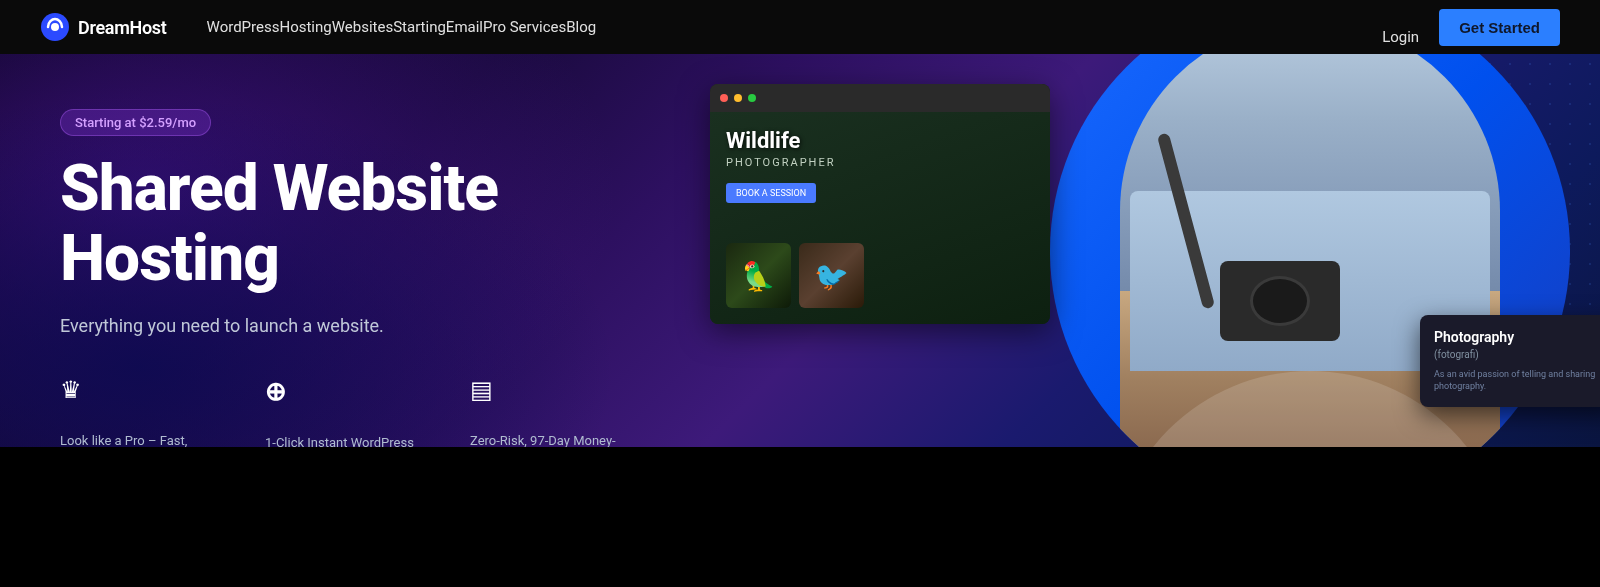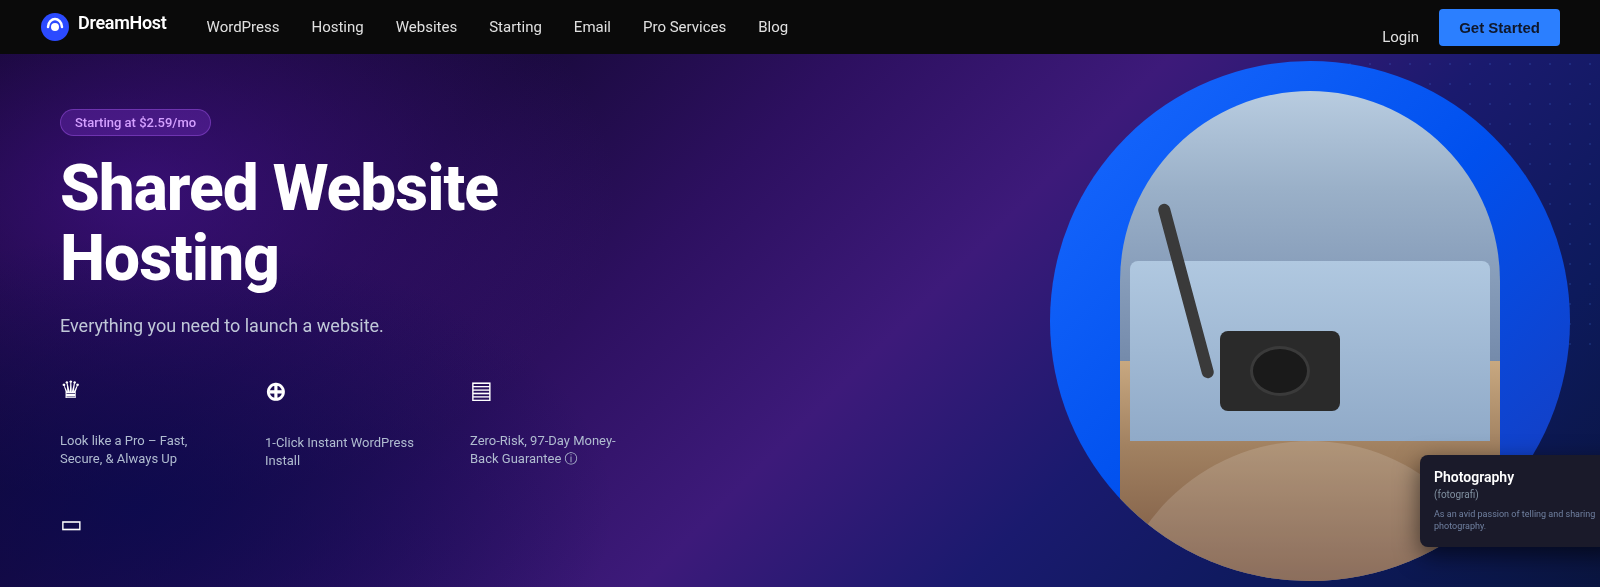--- a/index.html
+++ b/index.html
@@ -16,38 +16,37 @@
       background: #0a0a0a;
       height: 54px;
       display: flex;
       align-items: center;
       padding: 0 40px;
       position: relative;
       z-index: 10;
     }
     .nav-logo {
       display: flex;
-      align-items: flex-start;
+      align-items: center;
       gap: 8px;
       margin-right: 40px;
     }
     .nav-logo-icon {
       width: 30px;
       height: 30px;
     }
     .nav-logo-text {
       color: #fff;
       font-size: 18px;
       font-weight: 600;
       letter-spacing: -0.3px;
     }
     .nav-links {
       display: flex;
       align-items: center;
-      gap: 32px;
       flex: 1;
     }
     .nav-link {
       color: #e0e0e0;
       font-size: 15px;
       font-weight: 400;
       cursor: pointer;
       text-decoration: none;
     }
     .nav-right {
@@ -68,21 +67,21 @@
       padding: 10px 20px;
       font-size: 15px;
       font-weight: 600;
       cursor: pointer;
     }
 
     
     .hero {
       position: relative;
       width: 1600px;
-      height: 533px;
+      height: 393px;
       background: linear-gradient(135deg, #0a0520 0%, #1a0a3e 25%, #2d1060 40%, #3d1a7a 55%, #1a1a6e 70%, #0d1a5c 85%, #0a1540 100%);
       overflow: hidden;
     }
 
     
     .hero::before {
       content: '';
       position: absolute;
       top: -100px;
       left: -100px;
@@ -399,20 +398,39 @@
         <div style="position:absolute; bottom:140px; left:10px; right:10px; height:180px; background:linear-gradient(180deg, #b0c8e0 0%, #90aac8 100%); border-radius:8px 8px 0 0;"></div>
 
         <div style="position:absolute; bottom:200px; left:60px; width:12px; height:180px; background:#3a3a3a; border-radius:6px; transform:rotate(-15deg);"></div>
 
         <div style="position:absolute; bottom:170px; left:100px; width:120px; height:80px; background:#2a2a2a; border-radius:8px;"></div>
         <div style="position:absolute; bottom:185px; left:130px; width:60px; height:50px; background:#1a1a1a; border-radius:50%; border:3px solid #3a3a3a;"></div>
       </div>
       <div class="circle-bottom"></div>
     </div>
 
+    <div class="screenshot-container">
+      <div class="screenshot-header">
+        <div class="dot dot-r"></div>
+        <div class="dot dot-y"></div>
+        <div class="dot dot-g"></div>
+      </div>
+      <div class="screenshot-body">
+        <div>
+          <div class="wildlife-title">Wildlife</div>
+          <div class="wildlife-sub">PHOTOGRAPHER</div>
+        </div>
+        
+        <div style="margin-top:14px; background:#4a7aff; color:#fff; font-size:9px; padding:5px 10px; border-radius:3px; display:inline-block;">BOOK A SESSION</div>
+        <div class="bird-thumbs">
+          <div class="bird-thumb bird-1"></div>
+          <div class="bird-thumb bird-2"></div>
+        </div>
+      </div>
+    </div>
 
     <div class="photo-card">
       <div class="photo-card-title">Photography</div>
       <div class="photo-card-sub">(fotografi)</div>
       <div class="photo-card-desc">As an avid passion of telling and sharing photography.</div>
     </div>
   </div>
 </div>
 
 </body></html>

